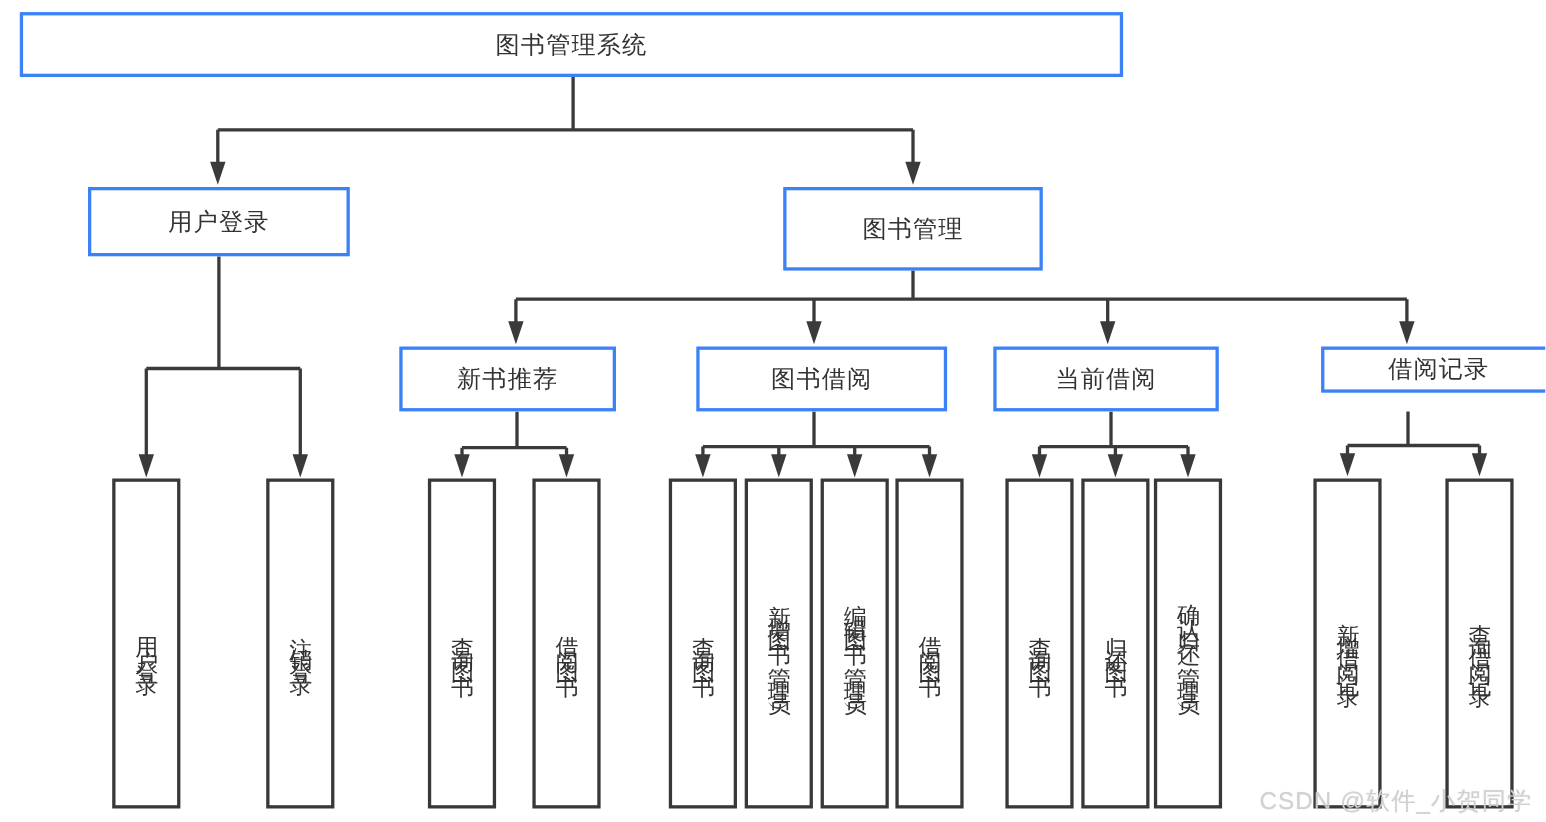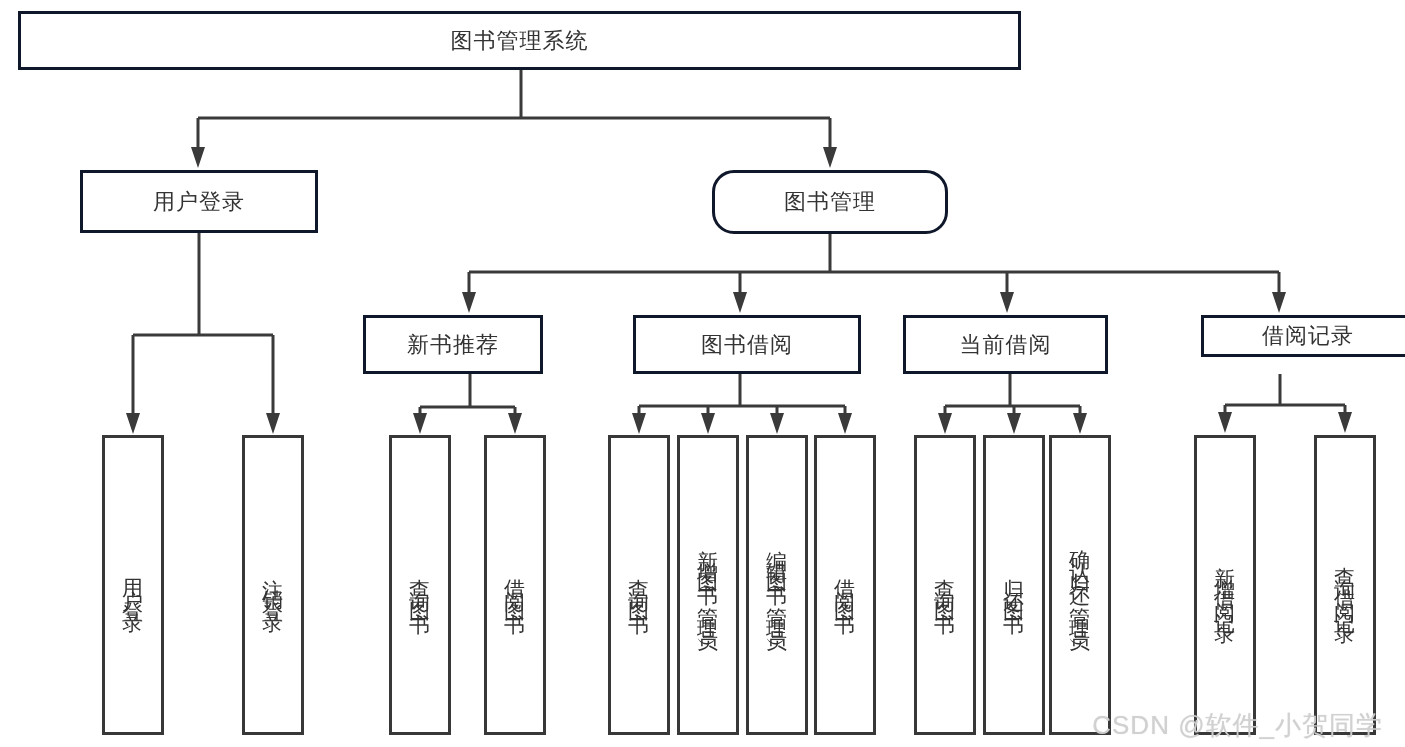--- a/index.html
+++ b/index.html
@@ -8,21 +8,21 @@
     width:1405px;height:747px;
     background:#ffffff;
     font-family:"Liberation Sans","DejaVu Sans",sans-serif;
     color:#333333;
     overflow:hidden;
   }
   .wires{position:absolute;left:0;top:0;width:1405px;height:747px;}
   .node{
     position:absolute;
     box-sizing:border-box;
-    border:3px solid #0f172a;
+    border:3px solid #3b82f6;
     background:#ffffff;
     display:flex;align-items:center;justify-content:center;
     font-size:22px;
     letter-spacing:1px;
     color:#333333;
   }
   .leaf{
     position:absolute;
     box-sizing:border-box;
     border:3px solid #383838;
@@ -34,22 +34,22 @@
     writing-mode:vertical-rl;
     text-orientation:mixed;
     font-size:21px;
     letter-spacing:0.55em;
     color:#333333;
     line-height:1;
     white-space:nowrap;
   }
   .watermark{
     position:absolute;
-    right:22px;bottom:4px;
-    font-size:26px;
+    right:12px;bottom:4px;
+    font-size:22px;
     color:rgba(208,208,208,0.95);
     letter-spacing:1px;
     text-shadow:0 0 1px rgba(160,160,160,0.4);
   }
 </style>
 </head>
 <body>
 
 <div class="stage">
 
@@ -93,25 +93,25 @@
     </g>
   </svg>
 
   <div class="node" style="left:18px;top:11px;width:1003px;height:59px;">
     <span>图书管理系统</span>
   </div>
 
   <div class="node" style="left:80px;top:170px;width:238px;height:63px;">
     <span>用户登录</span>
   </div>
-  <div class="node" style="left:712px;top:170px;width:236px;height:64px;border-radius:22px;">
+  <div class="node" style="left:712px;top:170px;width:236px;height:76px;">
     <span>图书管理</span>
   </div>
 
-  <div class="node" style="left:363px;top:315px;width:180px;height:59px;">
+  <div class="node" style="left:363px;top:315px;width:197px;height:59px;">
     <span>新书推荐</span>
   </div>
   <div class="node" style="left:633px;top:315px;width:228px;height:59px;">
     <span>图书借阅</span>
   </div>
   <div class="node" style="left:903px;top:315px;width:205px;height:59px;">
     <span>当前借阅</span>
   </div>
   <div class="node" style="left:1201px;top:315px;width:214px;height:42px;text-align:center;">
     <span>借阅记录</span>

